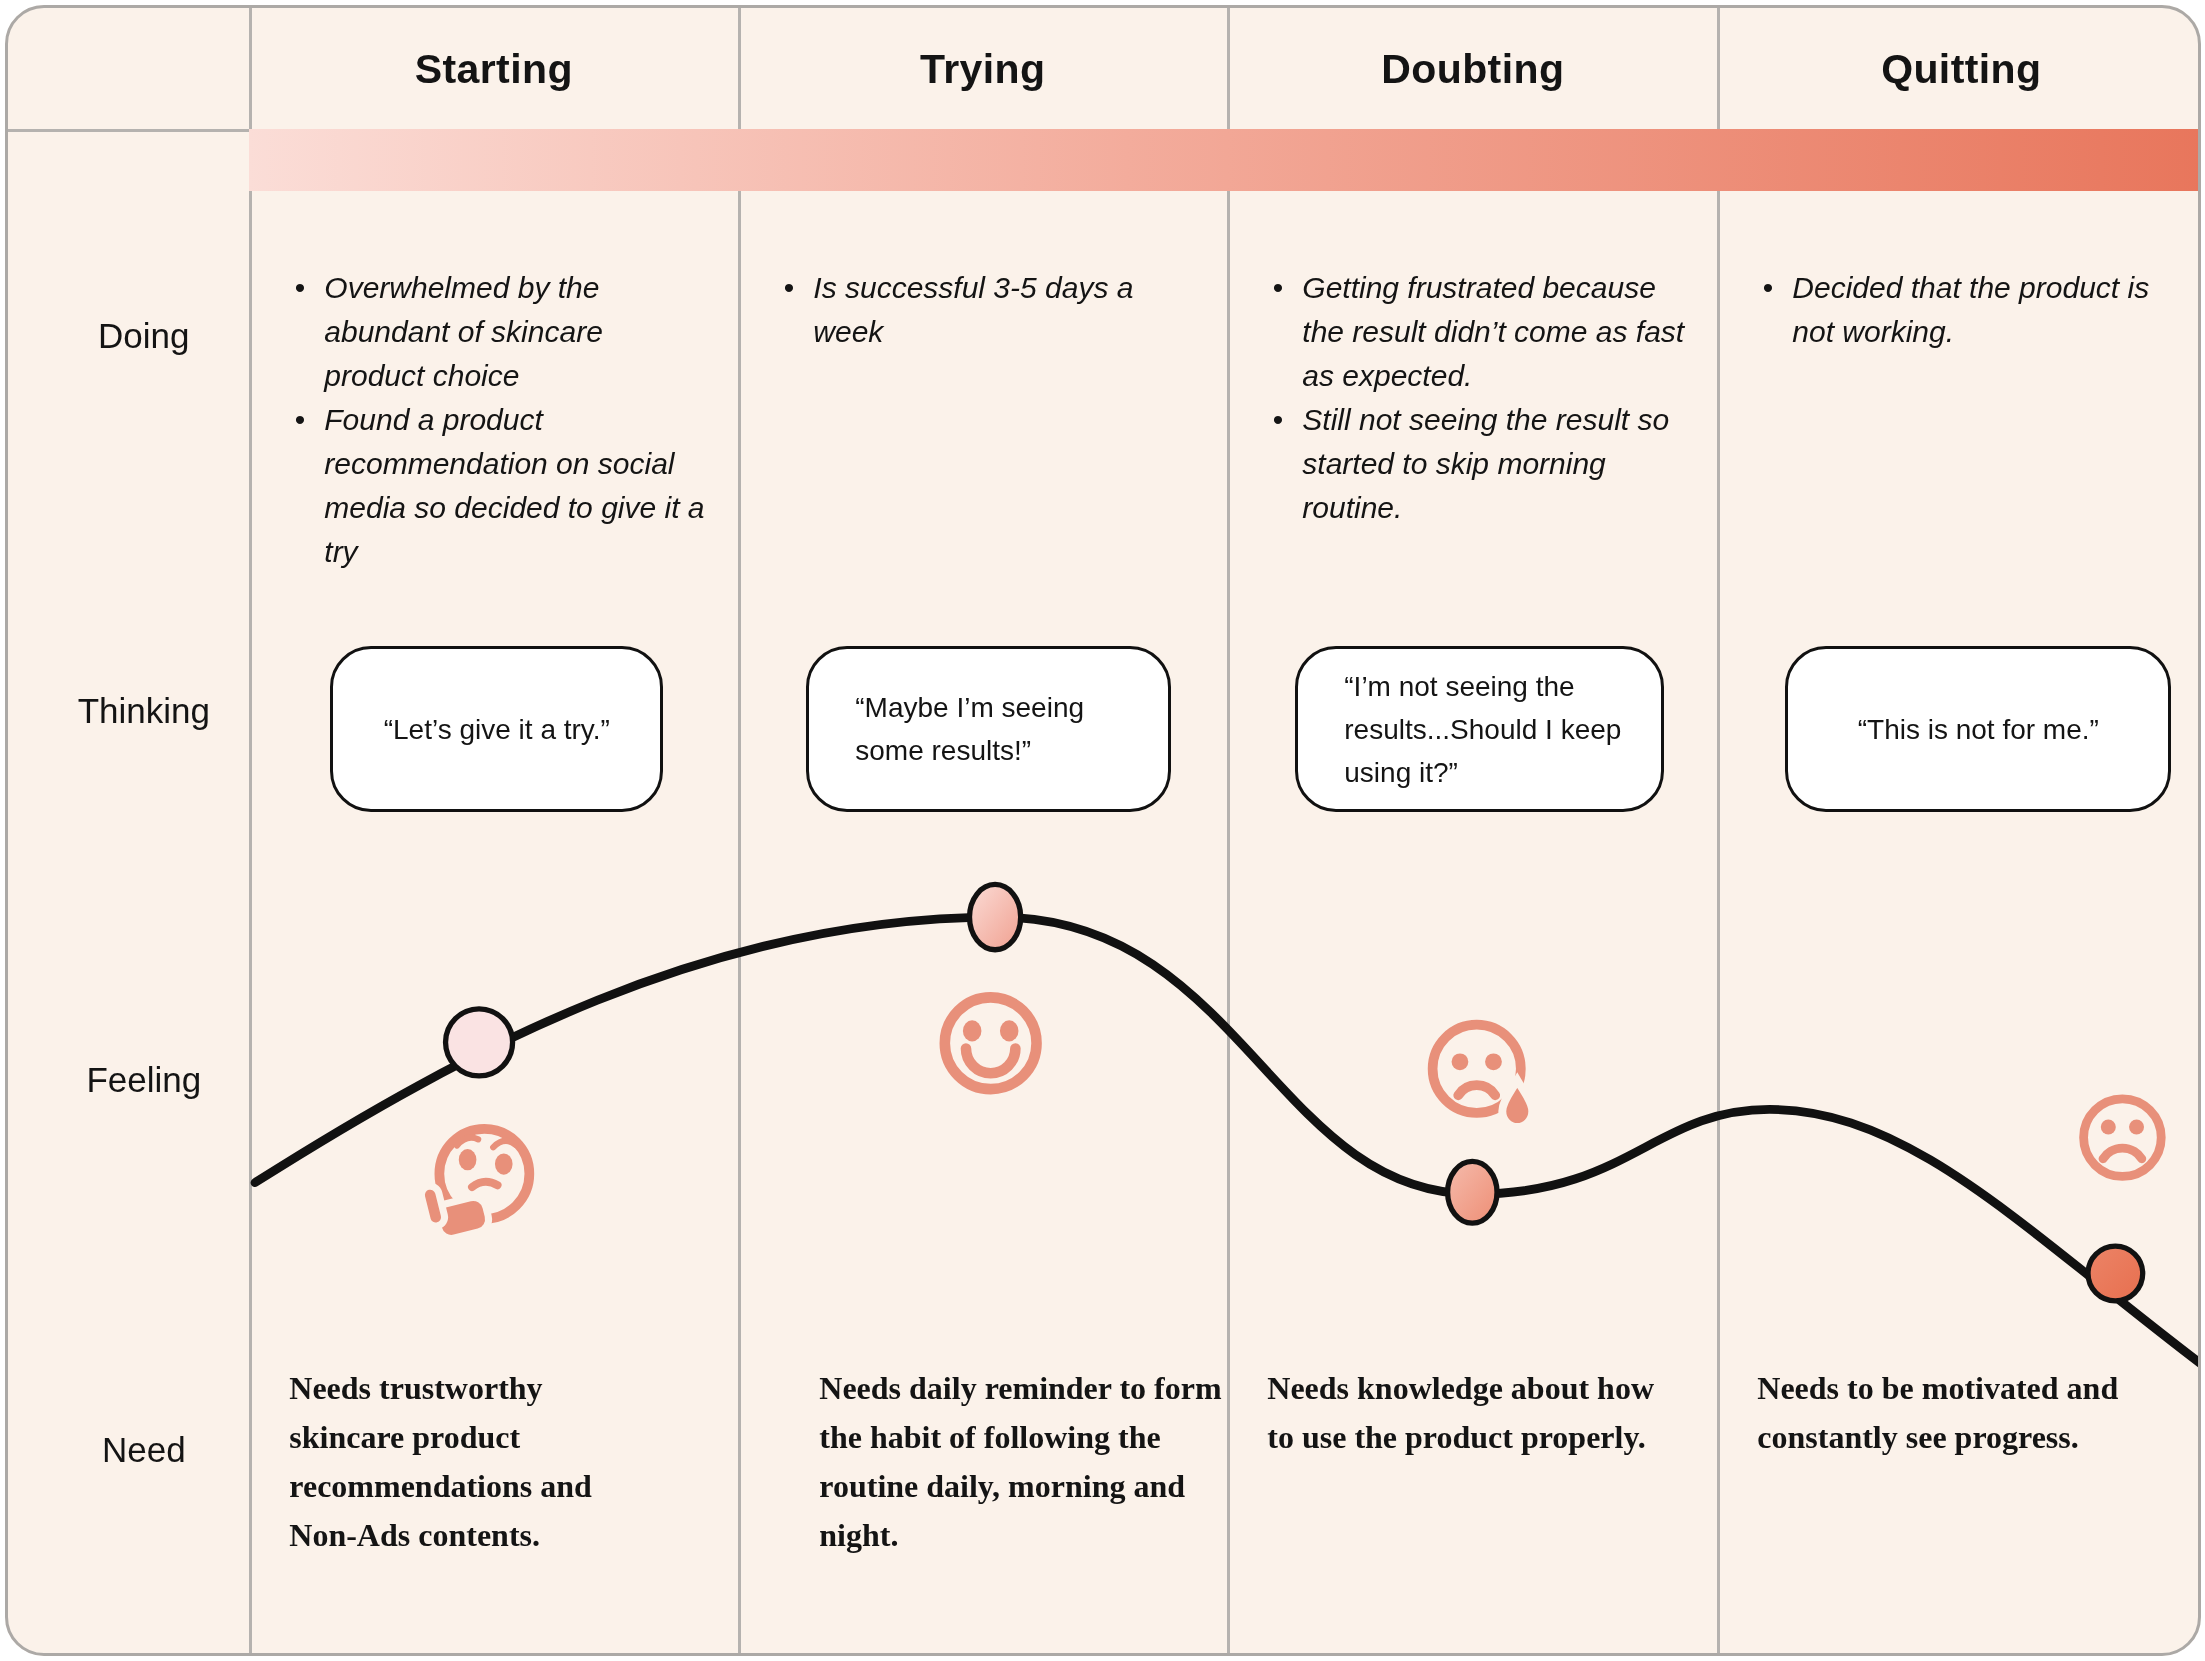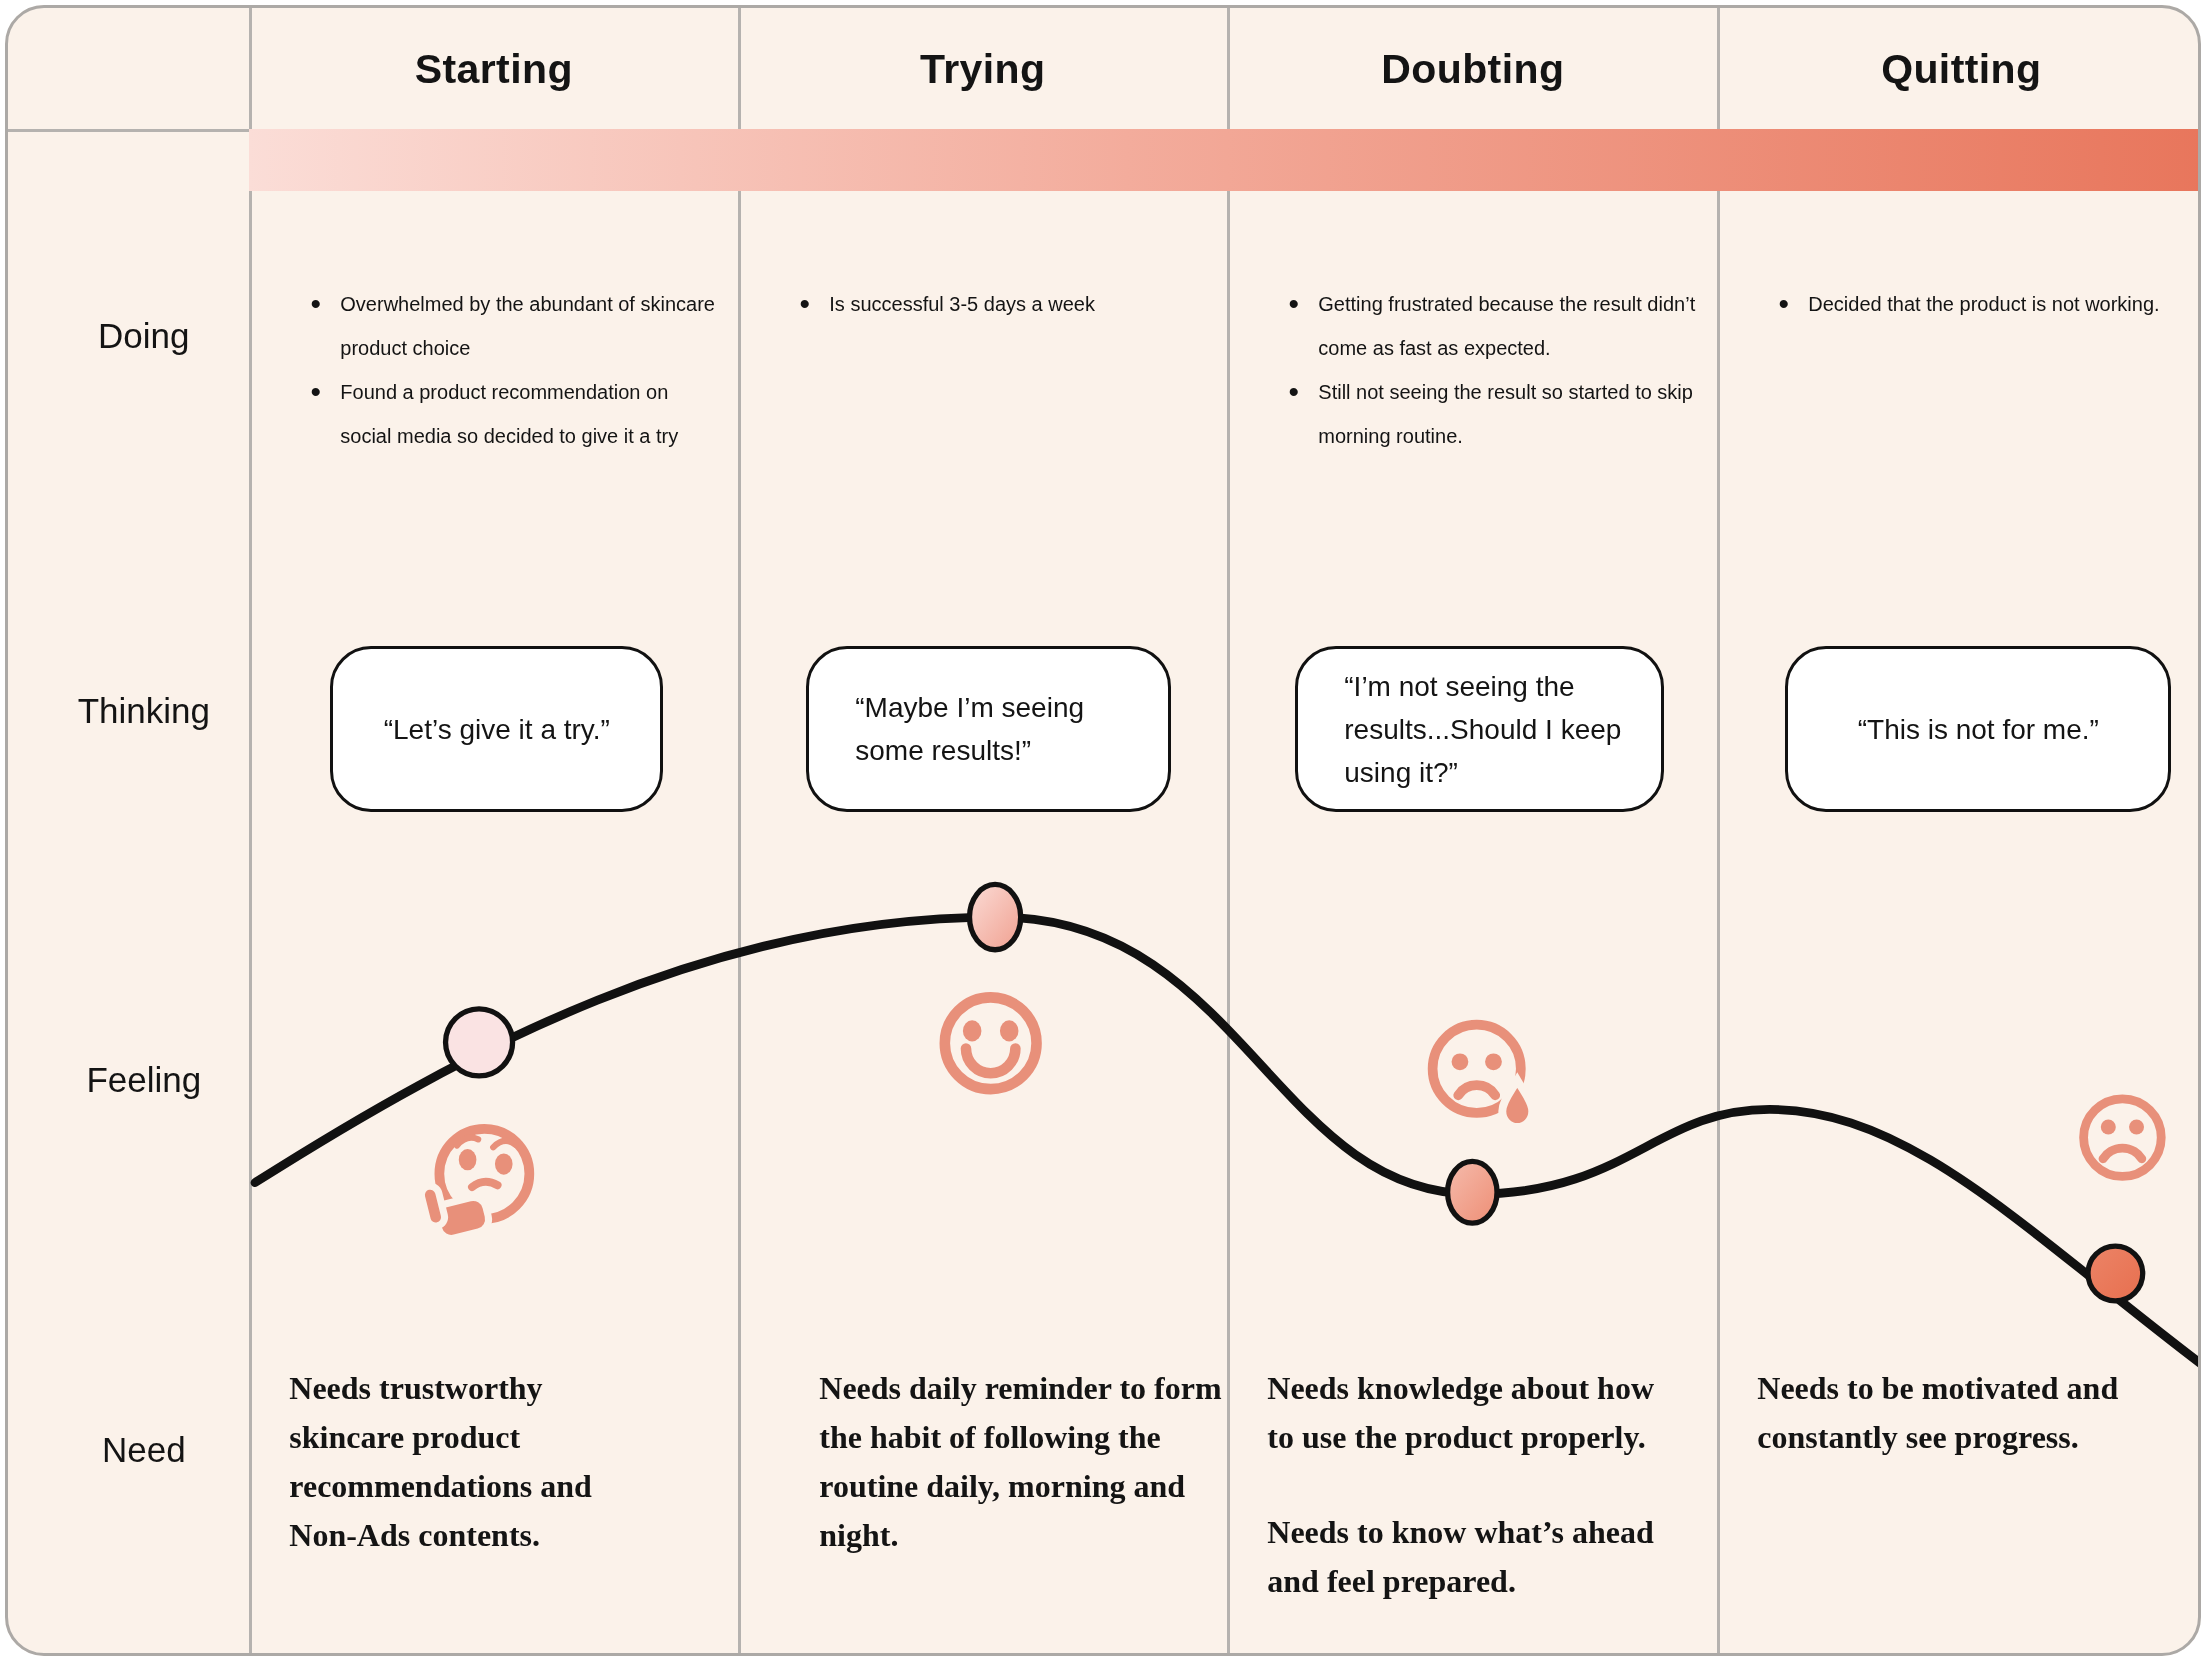--- a/index.html
+++ b/index.html
@@ -21,22 +21,22 @@
 
   
   .stage{position:absolute;top:0;height:128px;display:flex;align-items:center;justify-content:center;
          font-size:41px;font-weight:700;letter-spacing:0.4px;z-index:3;}
 
   
   .rowlab{position:absolute;left:0;width:277px;text-align:center;transform:translateY(-50%);
           font-size:35px;font-weight:500;z-index:3;}
 
   
-  .doing{position:absolute;top:261px;margin:16px;padding:0;list-style:none;z-index:3;
-         font-size:20px;line-height:44px;}
+  .doing{position:absolute;top:261px;margin:0;padding:0;list-style:none;z-index:3;
+         font-size:30px;line-height:44px;font-style:italic;}
   .doing li{position:relative;padding-left:35px;}
   .doing li::before{content:"•";position:absolute;left:5.3px;top:0;font-size:30px;}
 
   
   .bubble{position:absolute;top:641px;height:166px;background:#FFFFFF;border:3.5px solid #111111;
           border-radius:41px;display:flex;align-items:center;z-index:3;
           font-size:28px;line-height:43px;box-sizing:border-box;}
   .bubble.center{justify-content:center;text-align:left;padding:0 12.4px;}
   .bubble.left{padding-left:46px;padding-right:23px;text-align:left;}
 
@@ -162,21 +162,20 @@
   </svg>
 
   <div class="need" style="left:284px;width:355px">
     <p>Needs trustworthy skincare product recommendations and Non-Ads contents.</p>
   </div>
   <div class="need" style="left:814px;width:416px">
     <p>Needs daily reminder to form the habit of following the routine daily, morning and night.</p>
   </div>
   <div class="need" style="left:1262px;width:392px">
     <p>Needs knowledge about how to use the product properly.</p>
-    <p>Needs to know what’s ahead and feel prepared.</p>
   </div>
   <div class="need" style="left:1752px;width:425px">
     <p>Needs to be motivated and constantly see progress.</p>
   </div>
 
 </div>
 
 <div class="border-overlay"></div>
 
 

